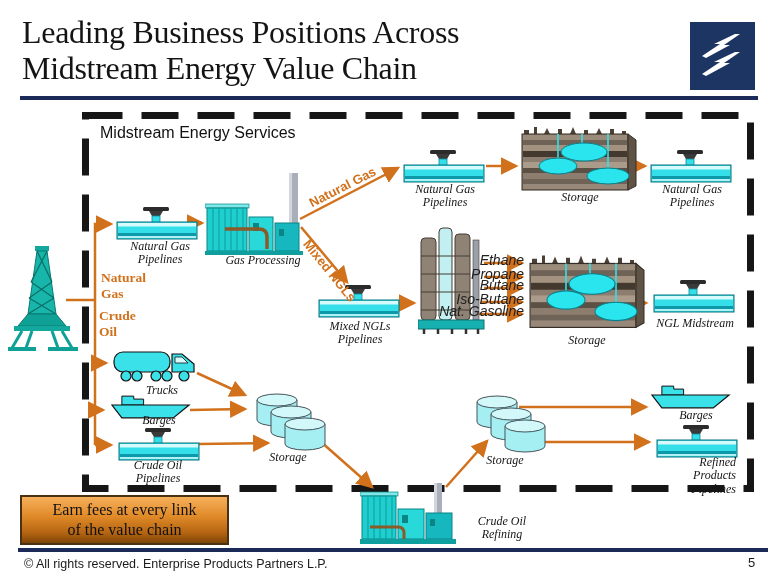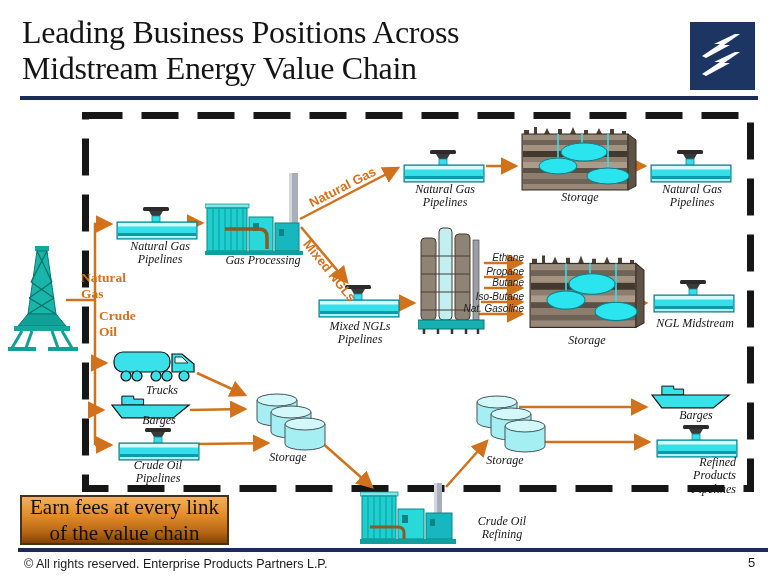--- a/index.html
+++ b/index.html
@@ -10,25 +10,25 @@
   #title-rule{left:20px;top:96px;width:738px;height:4px;background:#1b2a58;}
   #logo{left:690px;top:22px;width:65px;height:68px;}
   .layer-arrows{left:0;top:0;z-index:1;}
   .icon{z-index:2;}
   .lbl{z-index:3;font-style:italic;font-size:12px;line-height:1.12;color:#151515;text-align:center;transform:translateX(-50%);}
   #diagram-title{left:100px;top:124px;font-size:16px;color:#111;z-index:3;}
   .stream{z-index:3;font-weight:bold;font-size:13.5px;line-height:1.18;color:#d2711c;}
   .flow{z-index:3;font-weight:bold;font-size:13px;color:#d2711c;white-space:nowrap;}
   #flow-ng{left:310px;top:196px;transform:rotate(-27deg);transform-origin:left center;}
   #flow-ngl{left:306px;top:234px;transform:rotate(51deg);transform-origin:left center;}
-  .prod{z-index:3;font-style:italic;font-size:10px;color:#222;transform:translateX(-100%);white-space:nowrap;}
+  .prod{z-index:3;font-style:italic;font-size:14px;color:#222;transform:translateX(-100%);white-space:nowrap;}
   #callout{left:20px;top:495px;width:205px;height:46px;z-index:4;
     background:linear-gradient(180deg,#f5b05c 0%,#e08a28 42%,#b46412 78%,#7e4406 100%);
     border:2px solid #4a3114;display:flex;align-items:center;justify-content:center;
-    font-size:21px;color:#101010;text-align:center;line-height:1.25;}
+    font-size:16px;color:#101010;text-align:center;line-height:1.25;}
   #footer-rule{left:18px;top:548px;width:750px;height:3.5px;background:#1b2a58;}
   #copyright{left:24px;top:557px;font-size:12.5px;color:#1a1a1a;}
   #pagenum{left:748px;top:555px;font-size:13px;color:#1a1a1a;}
 </style>
 </head>
 <body>
 
 <div id="slide">
 
   <div id="title" class="abs prewrap">Leading Business Positions Across
@@ -75,20 +75,21 @@
       <path d="M197,373 L245,395" marker-end="url(#ah)"></path>
       <path d="M190,410 L245,409" marker-end="url(#ah)"></path>
       <path d="M199,444 L268,443" marker-end="url(#ah)"></path>
       <path d="M320,441 L372,487" marker-end="url(#ah)"></path>
       <path d="M446,487 L487,441" marker-end="url(#ah)"></path>
       <path d="M519,407 L646,407" marker-end="url(#ah)"></path>
       <path d="M528,442 L649,442" marker-end="url(#ah)"></path>
     </g>
   </svg>
 
+  <div id="diagram-title" class="abs">Midstream Energy Services</div>
 
   <div class="abs icon" style="left:8px;top:246px;">
     <svg width="70" height="108" viewBox="0 0 70 108">
       <rect x="27" y="0" width="14" height="5" fill="#12a89e"></rect>
       <polygon points="29,5 39,5 48,68 20,68" fill="#17b5aa" stroke="#0b7a72"></polygon>
       <path d="M29,5 L44,36 M39,5 L23,36 M23,36 L46,52 M44,36 L21,52 M21,52 L48,68 M46,52 L20,68" stroke="#0a6f66" stroke-width="1.2"></path>
       <polygon points="20,68 48,68 58,80 10,80" fill="#0fa096" stroke="#0b7a72"></polygon>
       <rect x="6" y="80" width="56" height="5" fill="#12a89e"></rect>
       <path d="M14,85 L4,102 M24,85 L18,102 M44,85 L50,102 M54,85 L64,102" stroke="#0fa096" stroke-width="3"></path>
       <rect x="0" y="101" width="28" height="4" fill="#0fa096"></rect>
@@ -330,21 +331,21 @@
   <div class="abs lbl prewrap" style="left:158px;top:459px;">Crude Oil
 Pipelines</div>
   <div class="abs lbl prewrap" style="left:288px;top:451px;">Storage</div>
   <div class="abs lbl prewrap" style="left:502px;top:515px;">Crude Oil
 Refining</div>
   <div class="abs lbl prewrap" style="left:505px;top:454px;">Storage</div>
   <div class="abs lbl prewrap" style="left:696px;top:409px;">Barges</div>
   <div class="abs lbl prewrap" style="left:696px;top:456px;text-align:right;">Refined Products
 Pipelines</div>
 
-  <div class="abs stream prewrap" style="left:81px;top:270px;">Natural
+  <div class="abs stream prewrap" style="left:101px;top:270px;">Natural
 Gas</div>
   <div class="abs stream prewrap" style="left:99px;top:308px;">Crude
 Oil</div>
   <div class="abs flow" id="flow-ng">Natural Gas</div>
   <div class="abs flow" id="flow-ngl">Mixed NGLs</div>
 
   <div class="abs prod" style="left:524px;top:252px;">Ethane</div>
   <div class="abs prod" style="left:524px;top:266px;">Propane</div>
   <div class="abs prod" style="left:524px;top:277px;font-style:italic;">Butane</div>
   <div class="abs prod" style="left:524px;top:291px;">Iso-Butane</div>

